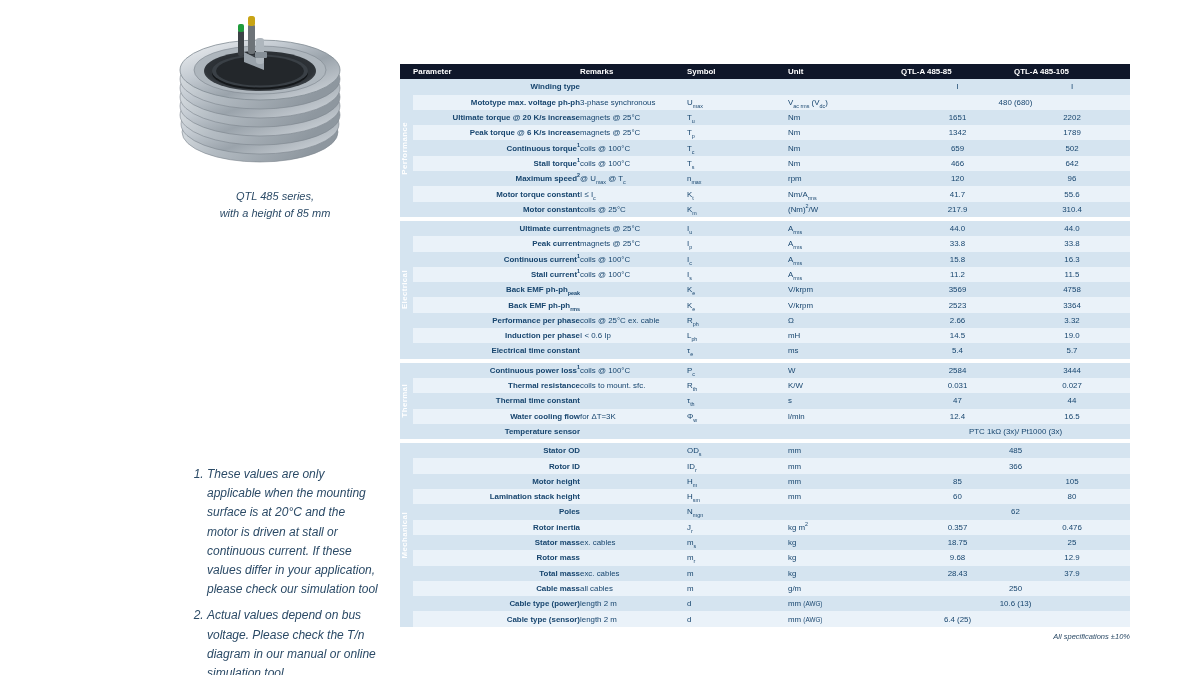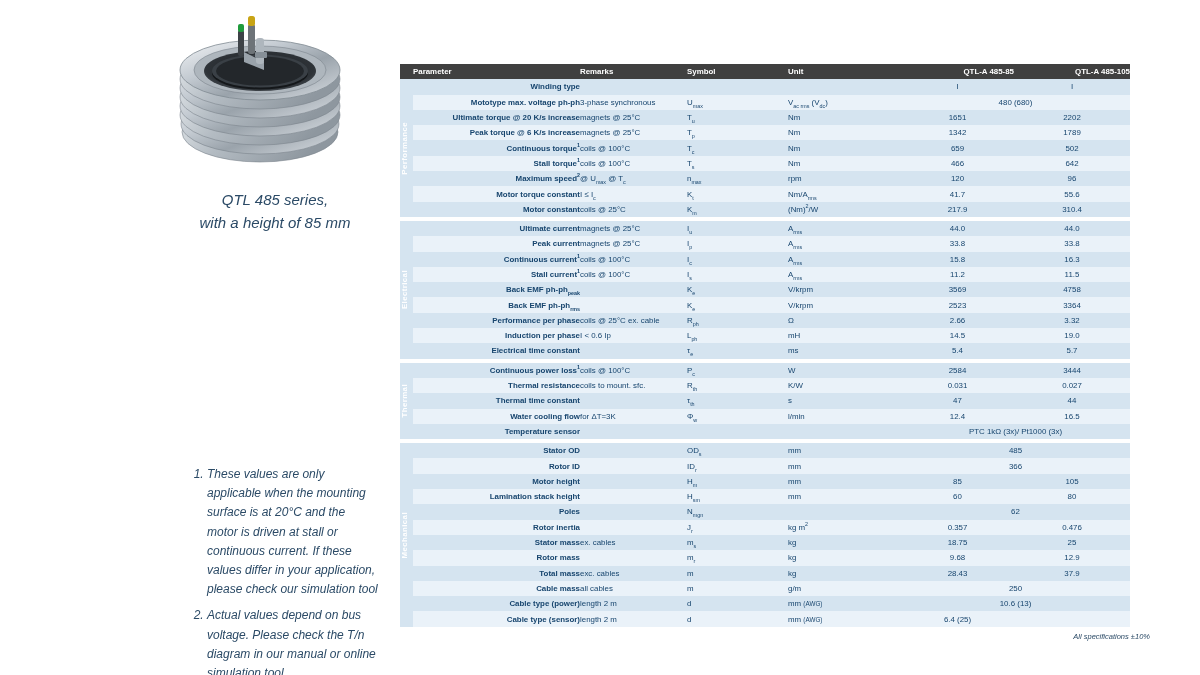--- a/index.html
+++ b/index.html
@@ -14,21 +14,21 @@
   
   .left-panel{
     position:absolute;left:0;top:0;width:395px;height:675px;
   }
   .motor-art{
     position:absolute;left:160px;top:8px;width:200px;height:180px;
   }
   .ring-wrap{position:absolute;left:0;top:0;width:200px;height:180px;}
   .caption{
     position:absolute;left:180px;top:188px;width:190px;
-    font-size:15px;font-style:italic;color:#2b4a66;
+    font-size:11px;font-style:italic;color:#2b4a66;
     text-align:center;line-height:1.55;
   }
   .footnotes{
     position:absolute;left:196px;top:465px;width:182px;
     font-size:12px;font-style:italic;color:#2b4a66;line-height:1.6;
   }
   .footnotes ol{margin:0;padding-left:11px;}
   .footnotes li{margin-bottom:7px;}
 
   
@@ -40,25 +40,25 @@
     table-layout:fixed;
   }
   table.spec th, table.spec td{
     padding:0;
     height:15.3px;
     font-size:7.9px;
     vertical-align:middle;
     border:0;
   }
   .hdr th{
-    background:#404040;color:#ffffff;font-weight:bold;
+    background:#0f172a;color:#ffffff;font-weight:bold;
     font-size:8.3px;text-align:left;height:22px;
     border-right:1px solid #ffffff;
   }
-  .hdr th.c{text-align:right;}
+  .hdr th.c{text-align:left;}
   td.param{
     padding-left:6px;font-weight:bold;color:#17456e;
     border-right:1px solid #ffffff;
     text-align:right;
   }
   td.remark,td.symbol,td.unit{
     padding-left:6px;color:#17456e;
     border-right:1px solid #ffffff;
   }
   td.val{
@@ -79,21 +79,21 @@
     writing-mode:vertical-rl;
     transform:rotate(180deg);
     letter-spacing:0.4px;
     white-space:nowrap;
   }
   .side-blank{background:#ffffff;width:13px;}
   sub{font-size:0.68em;line-height:0;}
   sup{font-size:0.68em;line-height:0;}
   .small-caps{font-size:0.8em;}
   .note-right{
-    position:absolute;left:420px;top:632px;width:730px;
+    position:absolute;left:400px;top:632px;width:730px;
     text-align:right;font-size:7.5px;font-style:italic;color:#2b4a66;
   }
 </style>
 </head>
 <body>
 
 <div class="left-panel">
 
   <div class="motor-art">
     <svg class="ring-wrap" viewBox="0 0 200 180">

